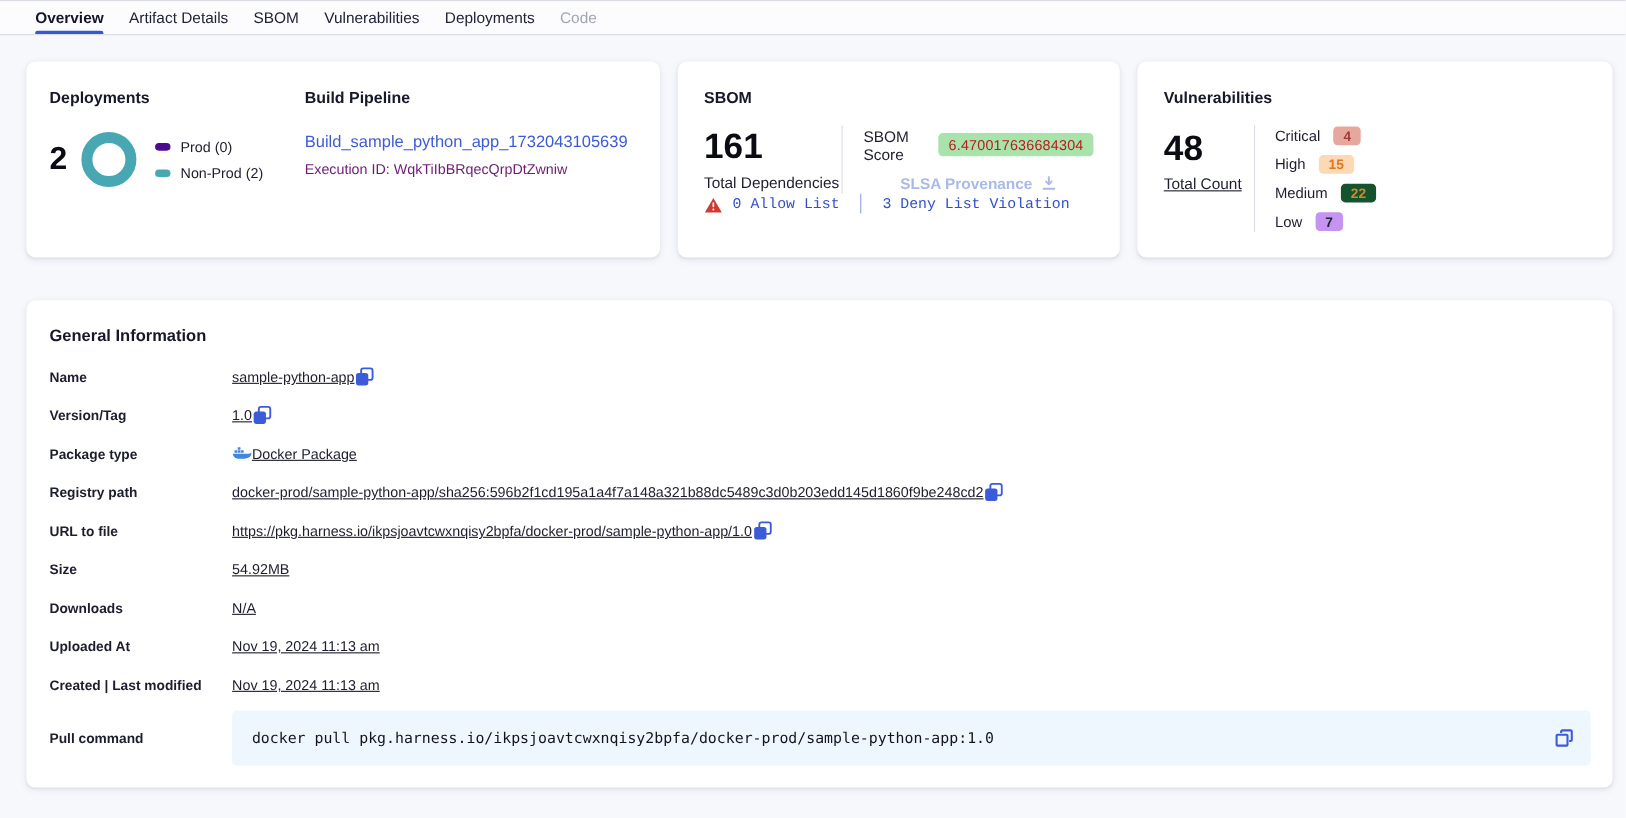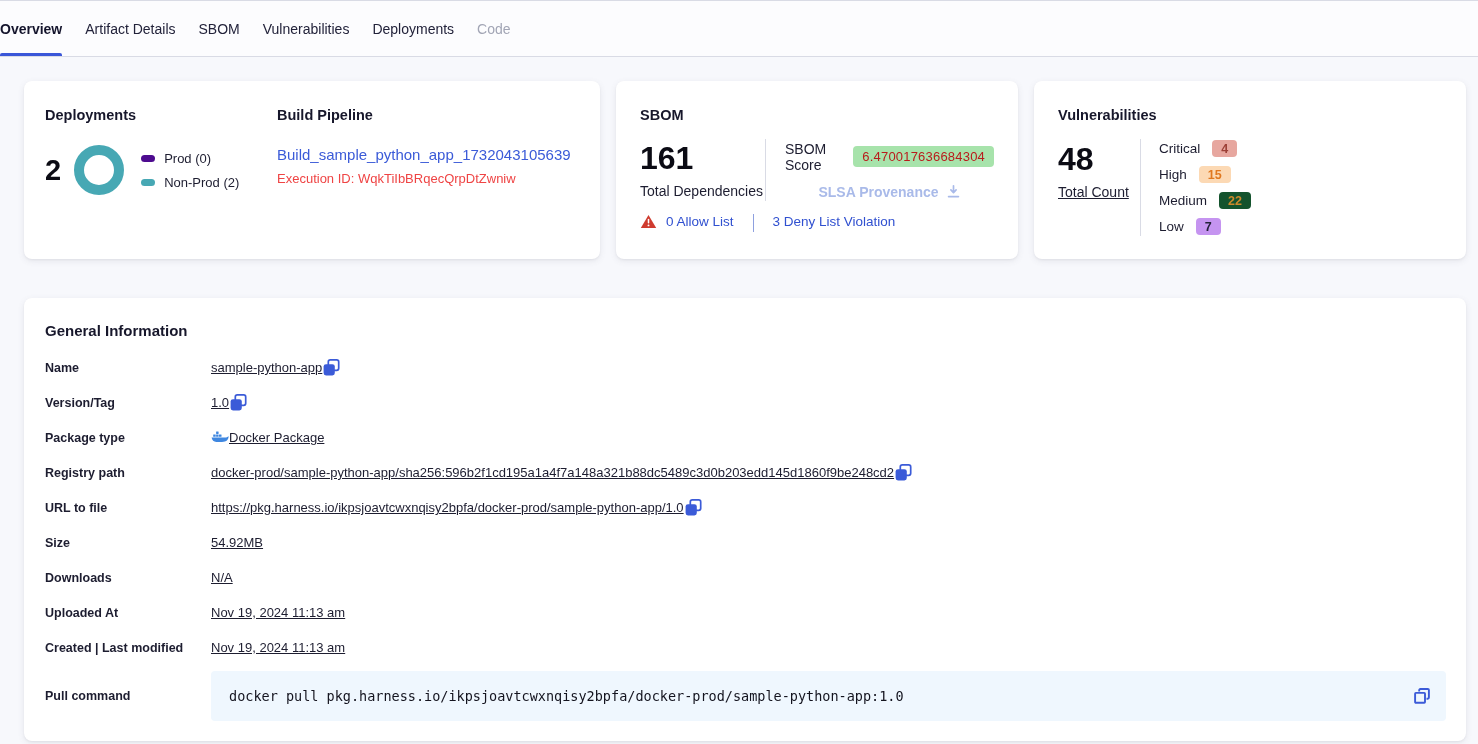--- a/index.html
+++ b/index.html
@@ -3,23 +3,23 @@
 <meta charset="utf-8">
 <style>
   * { margin:0; padding:0; box-sizing:border-box; }
   html,body { width:1478px; height:744px; overflow:hidden; }
   body {
     font-family:"Liberation Sans","DejaVu Sans",sans-serif;
     background:#f7f8fc; color:#1c1c2e;
   }
   
   .tabbar {
-    height:57px; background:#fcfcfe;
+    height:32px; background:#fcfcfe;
     border-top:1px solid #d9dbe5; border-bottom:1px solid #d9dbe5;
-    display:flex; align-items:stretch; gap:23px;
+    display:flex; align-items:stretch; padding-left:32px; gap:23px;
   }
   .tab {
     display:flex; align-items:center; font-size:14px; color:#22223a;
     position:relative; cursor:pointer; white-space:nowrap;
   }
   .tab.active { font-weight:700; color:#14142c; }
   .tab.active::after {
     content:""; position:absolute; left:0; right:0; bottom:0;
     height:3px; background:#3a56d8; border-radius:2px 2px 0 0;
   }
@@ -41,37 +41,37 @@
     width:50px; height:50px; border-radius:50%;
     border:10px solid #47a8b4; margin-left:13px;
   }
   .legend { margin-left:17px; display:flex; flex-direction:column; gap:9px; }
   .legend-item { display:flex; align-items:center; gap:9px; font-size:13px; color:#1d1d30; }
   .legend-pill { width:14px; height:7px; border-radius:4px; }
   .pill-prod { background:#4d0b8f; }
   .pill-nonprod { background:#47a8b4; }
   .bp-col { flex:1; }
   .bp-link { display:inline-block; margin-top:23px; font-size:15px; color:#3b5bd8; text-decoration:none; cursor:pointer; }
-  .bp-exec { margin-top:7px; font-size:13px; color:#ef4444; }
+  .bp-exec { margin-top:7px; font-size:13px; color:#701a75; }
   
   .card-sbom { width:402px; height:178px; padding:26px 24px 0 24px; }
   .sbom-content { display:flex; align-items:center; margin-top:16px; height:62px; }
   .sbom-left { width:125px; }
   .sbom-total-label { font-size:14px; color:#1d1d30; margin-top:9px; }
   .vdivider { width:1px; align-self:stretch; background:#d9dbe5; }
   .sbom-right { flex:1; padding-left:19px; }
   .score-row { display:flex; align-items:center; gap:10px; }
   .score-label { font-size:14px; color:#1d1d30; }
   .score-pill {
     background:#a7e3ab; color:#b91c1c; font-size:13px; font-weight:400;
     padding:3px 9px; border-radius:4px; letter-spacing:.2px;
   }
   .slsa-row { margin-top:11px; display:flex; align-items:center; justify-content:center; gap:7px;
     font-size:14px; font-weight:700; color:#a9bae9; cursor:pointer; }
-  .sbom-links { display:flex; align-items:flex-start; margin-top:13px; gap:9px; }
+  .sbom-links { display:flex; align-items:flex-end; gap:9px;font-family:Liberation Mono, monospace; }
   .sbom-link { font-size:13.5px; color:#3050d0; text-decoration:none; cursor:pointer; }
   .link-sep { width:1px; height:18px; background:#8ea0df; margin:0 10px; }
   
   .card-vuln { width:432px; height:178px; padding:26px 24px 0 24px; }
   .vuln-content { display:flex; margin-top:16px; }
   .vuln-left { width:82px; padding-top:4px; }
   .vuln-total-label { font-size:14px; color:#1d1d30; margin-top:9px;text-decoration:underline; }
   .vuln-list { padding-left:18px; display:flex; flex-direction:column; gap:7px; }
   .sev-row { display:flex; align-items:center; gap:12px; height:19px; }
   .sev-label { font-size:13.5px; color:#1d1d30; }

